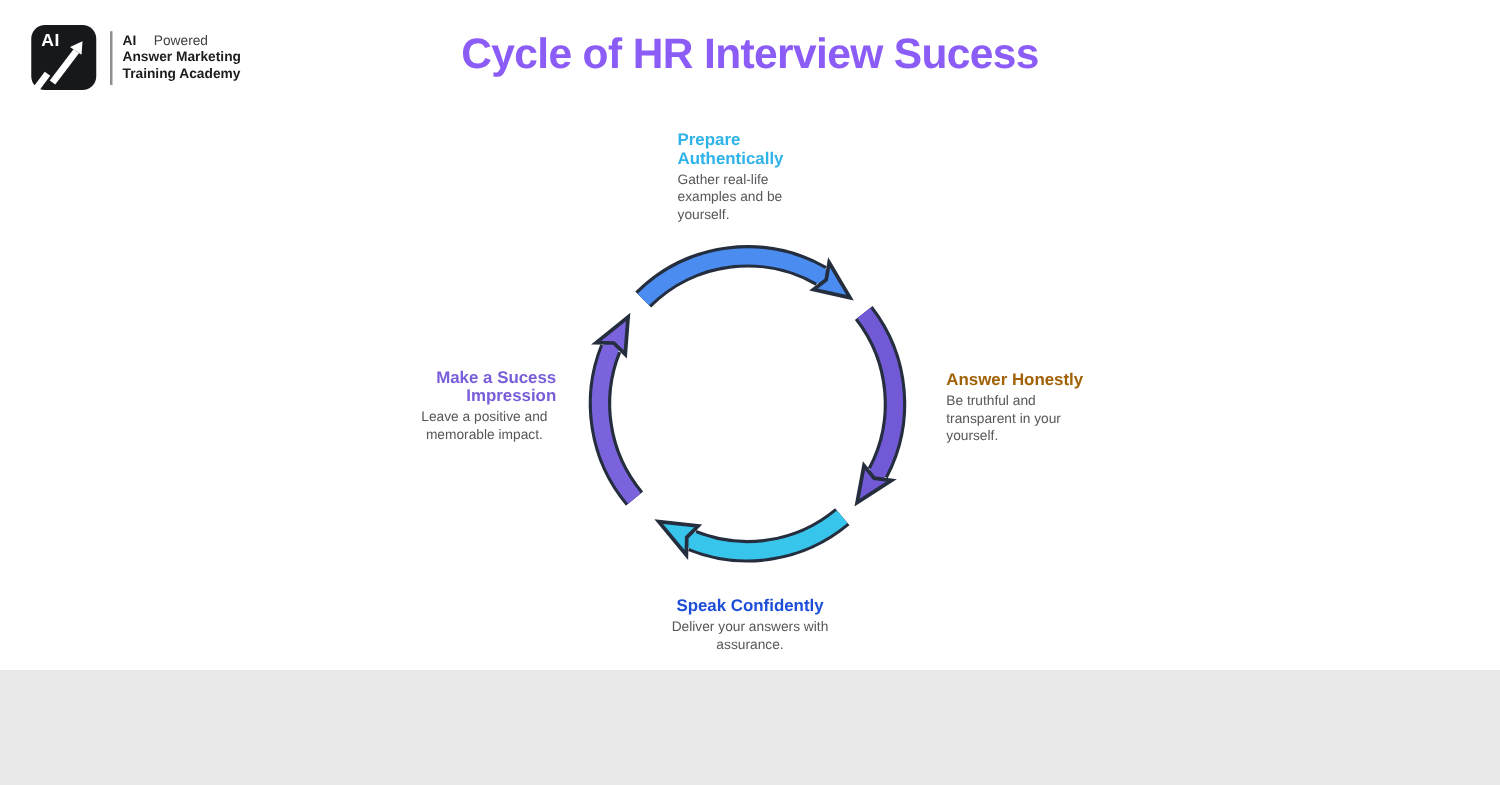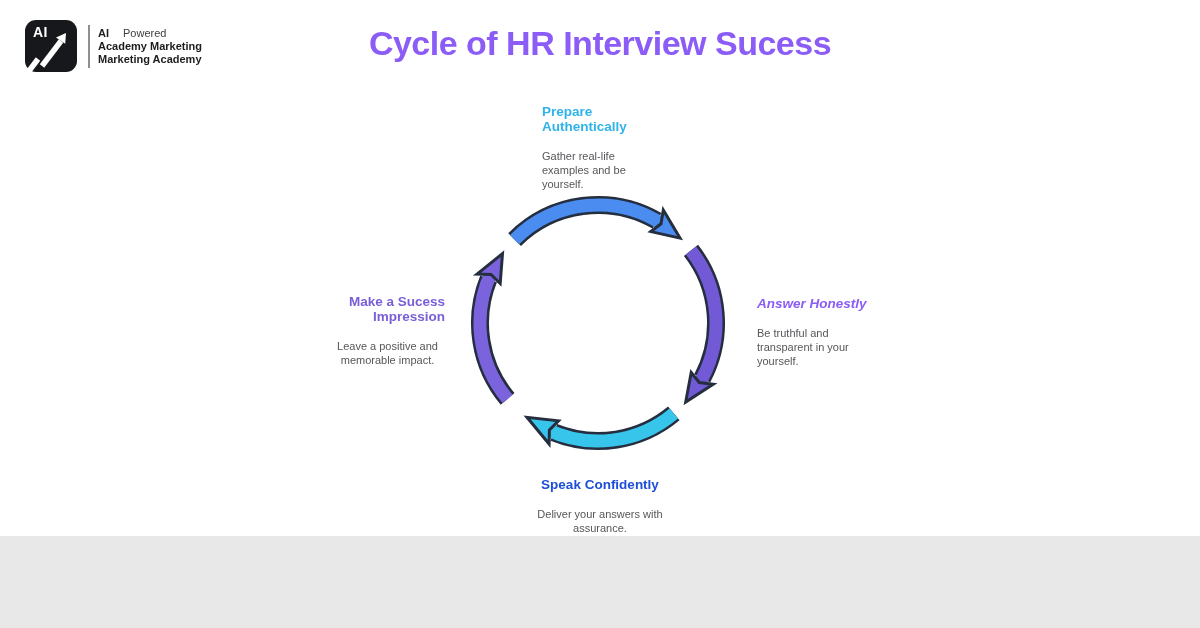--- a/index.html
+++ b/index.html
@@ -26,21 +26,21 @@
   .logo-text .light { font-weight:400; color:#3f4042; margin-left:14px; }
   
   .title {
     position:absolute; left:0; top:24px; width:1200px; text-align:center;
     font-size:34px; font-weight:700; color:#8b5cf6; letter-spacing:-0.5px;
   }
   
   .cycle-svg { position:absolute; left:438px; top:163px; }
   .step { position:absolute; }
   .step .heading { font-size:13.5px; font-weight:700; line-height:15px; }
-  .step .body { font-size:11px; font-weight:400; line-height:14px; margin-top:15px; }
+  .step .body { font-size:11px; font-weight:400; line-height:14px; margin-top:3px; }
   .step-top    { left:542px; top:104px; width:116px; text-align:left; }
   .step-right  { left:757px; top:296px; width:112px; text-align:left; }
   .step-bottom { left:536px; top:477px; width:128px; text-align:center; }
   .step-left   { left:330px; top:294px; width:115px; }
   .step-left .heading { text-align:right; }
   .step-left .body { text-align:center; }
 </style>
 </head>
 <body>
 
@@ -50,22 +50,22 @@
     <span class="ai-mark">AI</span>
     <svg width="52" height="52" viewBox="0 0 52 52">
       <line x1="4" y1="51" x2="13" y2="39" stroke="#ffffff" stroke-width="5.5"></line>
       <line x1="17" y1="46" x2="36" y2="21" stroke="#ffffff" stroke-width="5.5"></line>
       <polygon points="41,13 40.2,23.8 31,17.6" fill="#ffffff"></polygon>
     </svg>
   </div>
   <div class="logo-divider"></div>
   <div class="logo-text">
     <div><span class="bold">AI</span><span class="light">Powered</span></div>
-    <div class="bold">Academy Marketing</div>
-    <div class="bold">Marketing Academy</div>
+    <div class="bold">Answer Marketing</div>
+    <div class="bold">Training Academy</div>
   </div>
 
   <h1 class="title">Cycle of HR Interview Sucess</h1>
 
   <svg class="cycle-svg" width="320" height="320" viewBox="0 0 320 320">
     <g>
       <path d="M 76.6 76.6 A 118 118 0 0 1 219 57.8" fill="none" stroke-width="18" stroke="#252e3f"></path>
       <path d="M 76.6 76.6 A 118 118 0 0 1 226 62.2" fill="none" stroke-width="13" stroke="#4a8cf0"></path>
       <polygon points="225.3,47 242,75.1 212.8,68.6 223,60.8" stroke-width="3" fill="#4a8cf0" stroke="#252e3f"></polygon>
     </g>
@@ -85,21 +85,21 @@
       <polygon points="39,111.1 64.5,90.6 62.2,120.5 53,111.4" stroke-width="3" fill="#7c63de" stroke="#252e3f"></polygon>
     </g>
   </svg>
 
   <div class="step step-top">
     <div class="heading" style="color: rgb(47, 179, 232);">Prepare Authentically</div>
     <div class="body" style="color: rgb(86, 87, 90);">Gather real-life examples and be yourself.</div>
   </div>
 
   <div class="step step-right">
-    <div class="heading" style="color: #8b5cf6; font-style: italic;">Answer Honestly</div>
+    <div class="heading" style="color: #a16207;">Answer Honestly</div>
     <div class="body" style="color: rgb(86, 87, 90);">Be truthful and transparent in your yourself.</div>
   </div>
 
   <div class="step step-bottom">
     <div class="heading" style="color: #1d4ed8;">Speak Confidently</div>
     <div class="body" style="color: rgb(86, 87, 90);">Deliver your answers with assurance.</div>
   </div>
 
   <div class="step step-left">
     <div class="heading" style="color: rgb(122, 94, 217);">Make a Sucess Impression</div>

